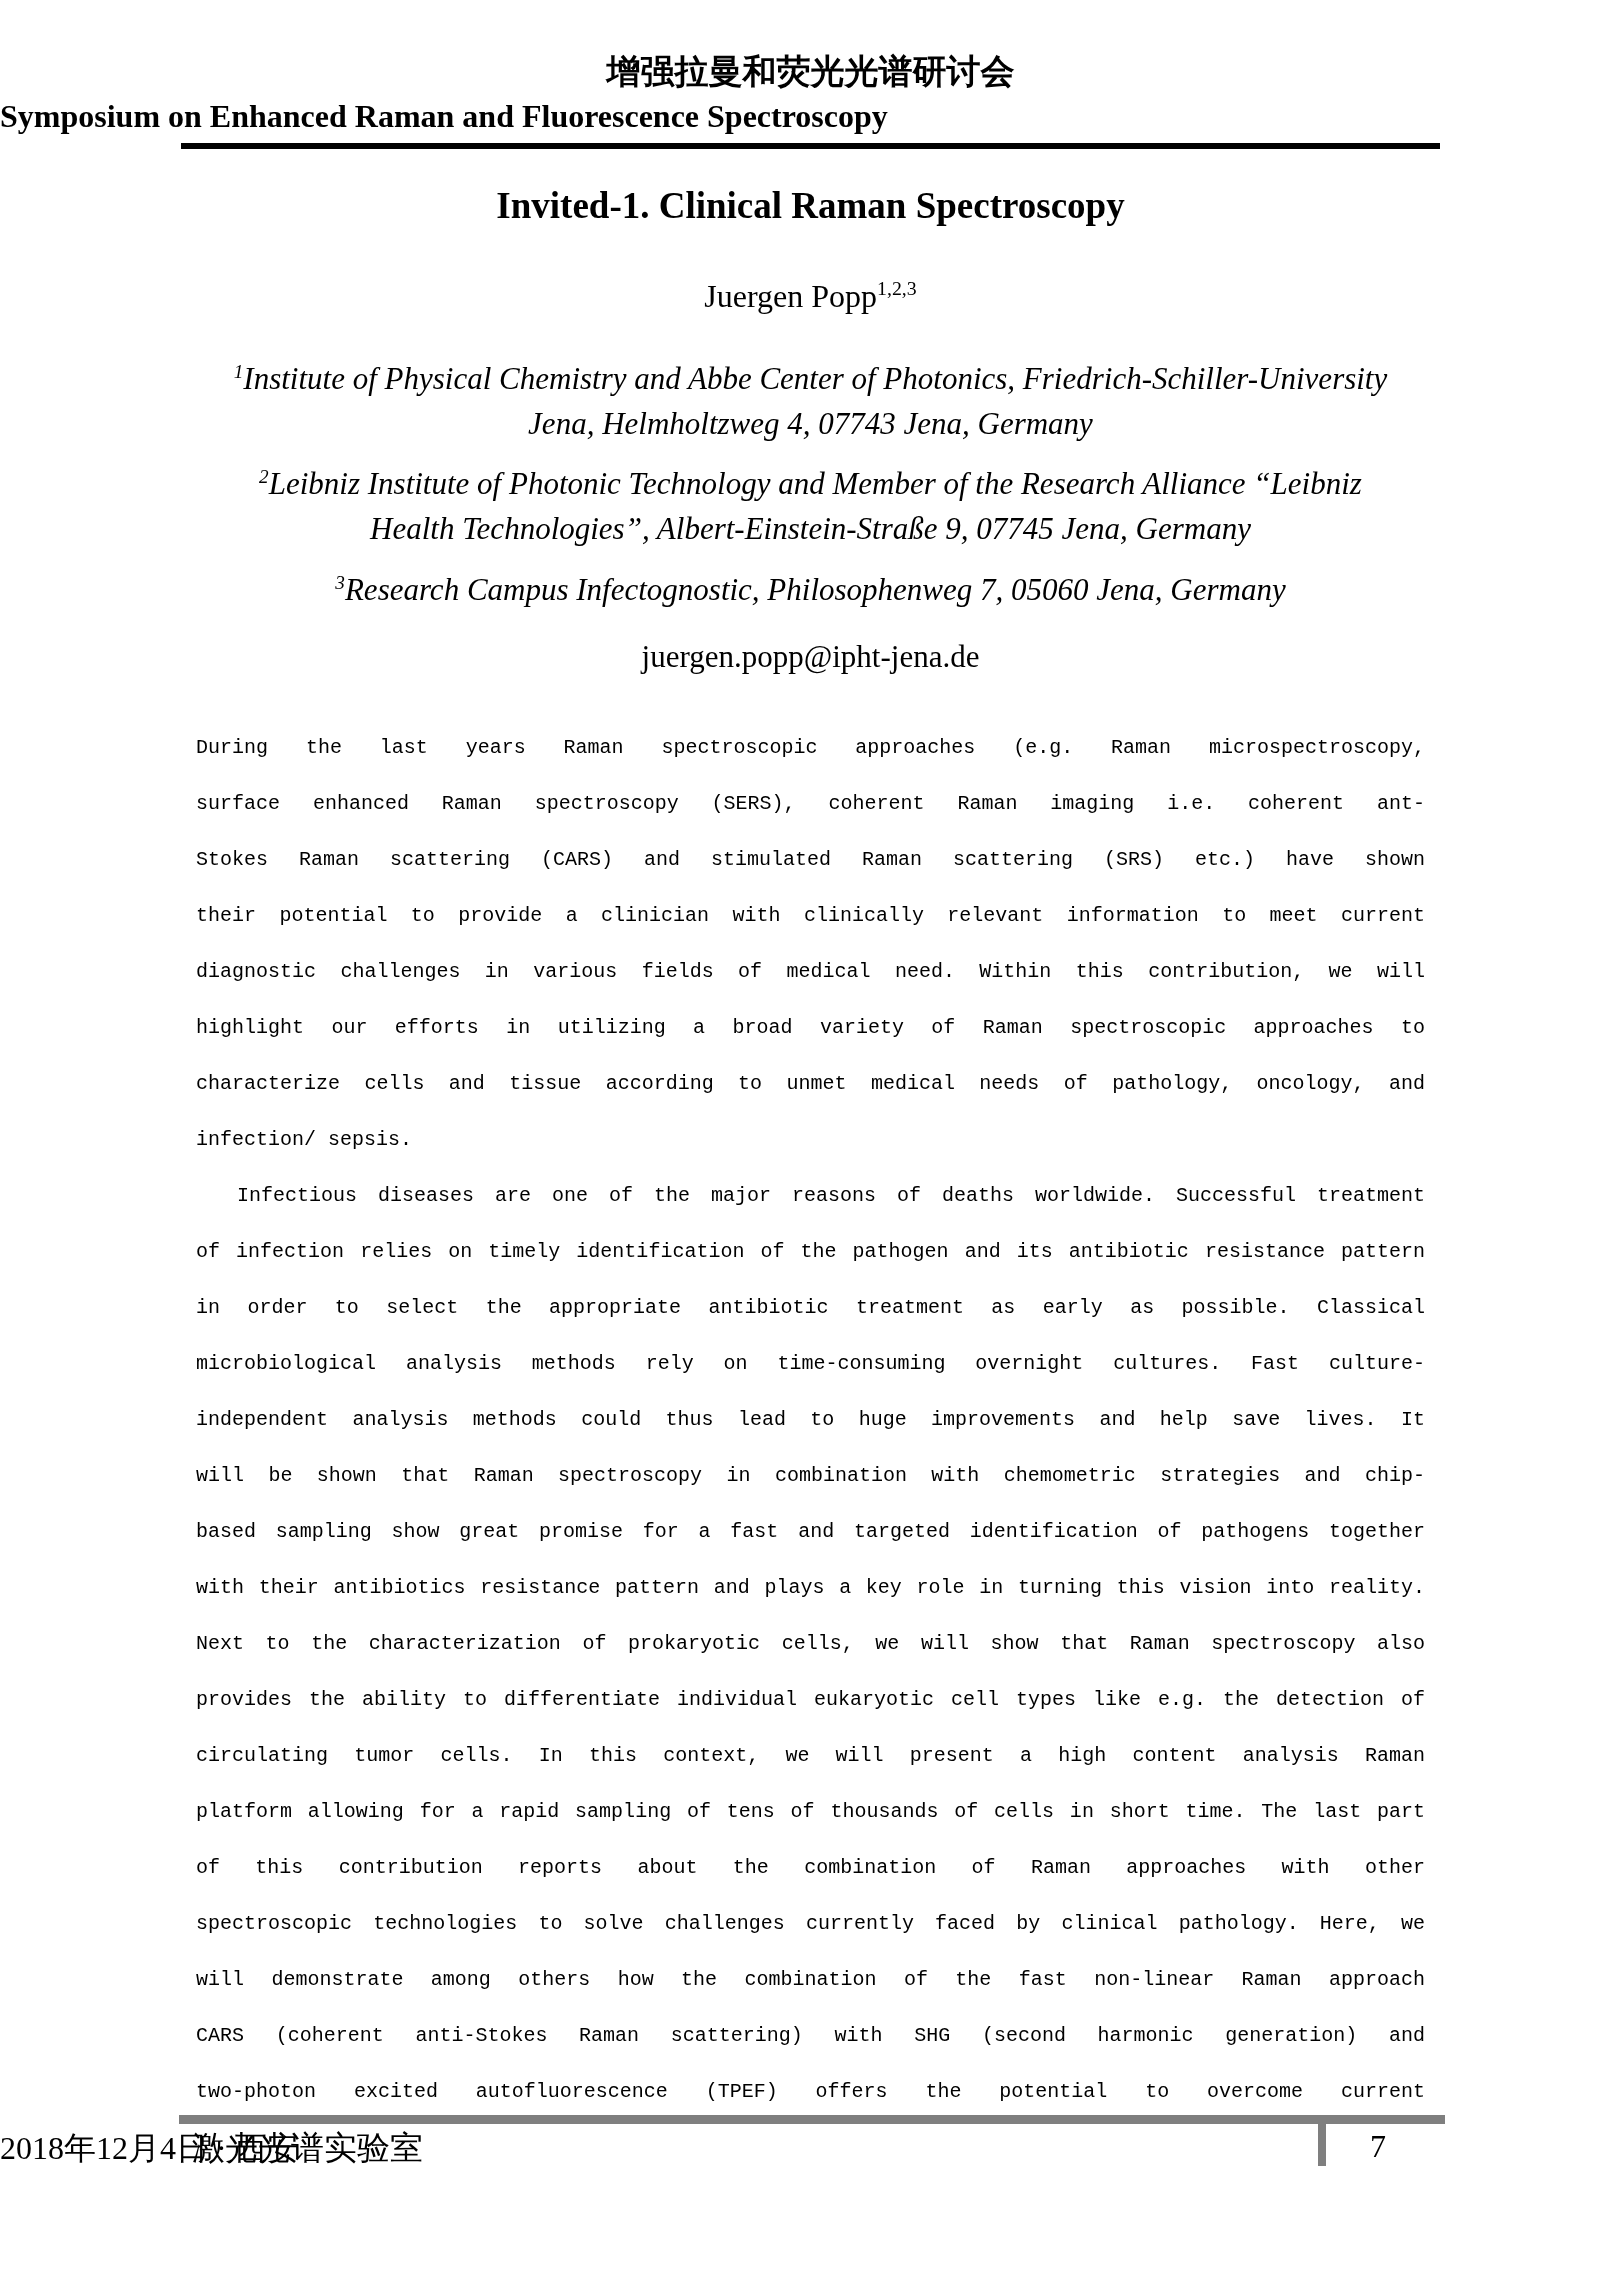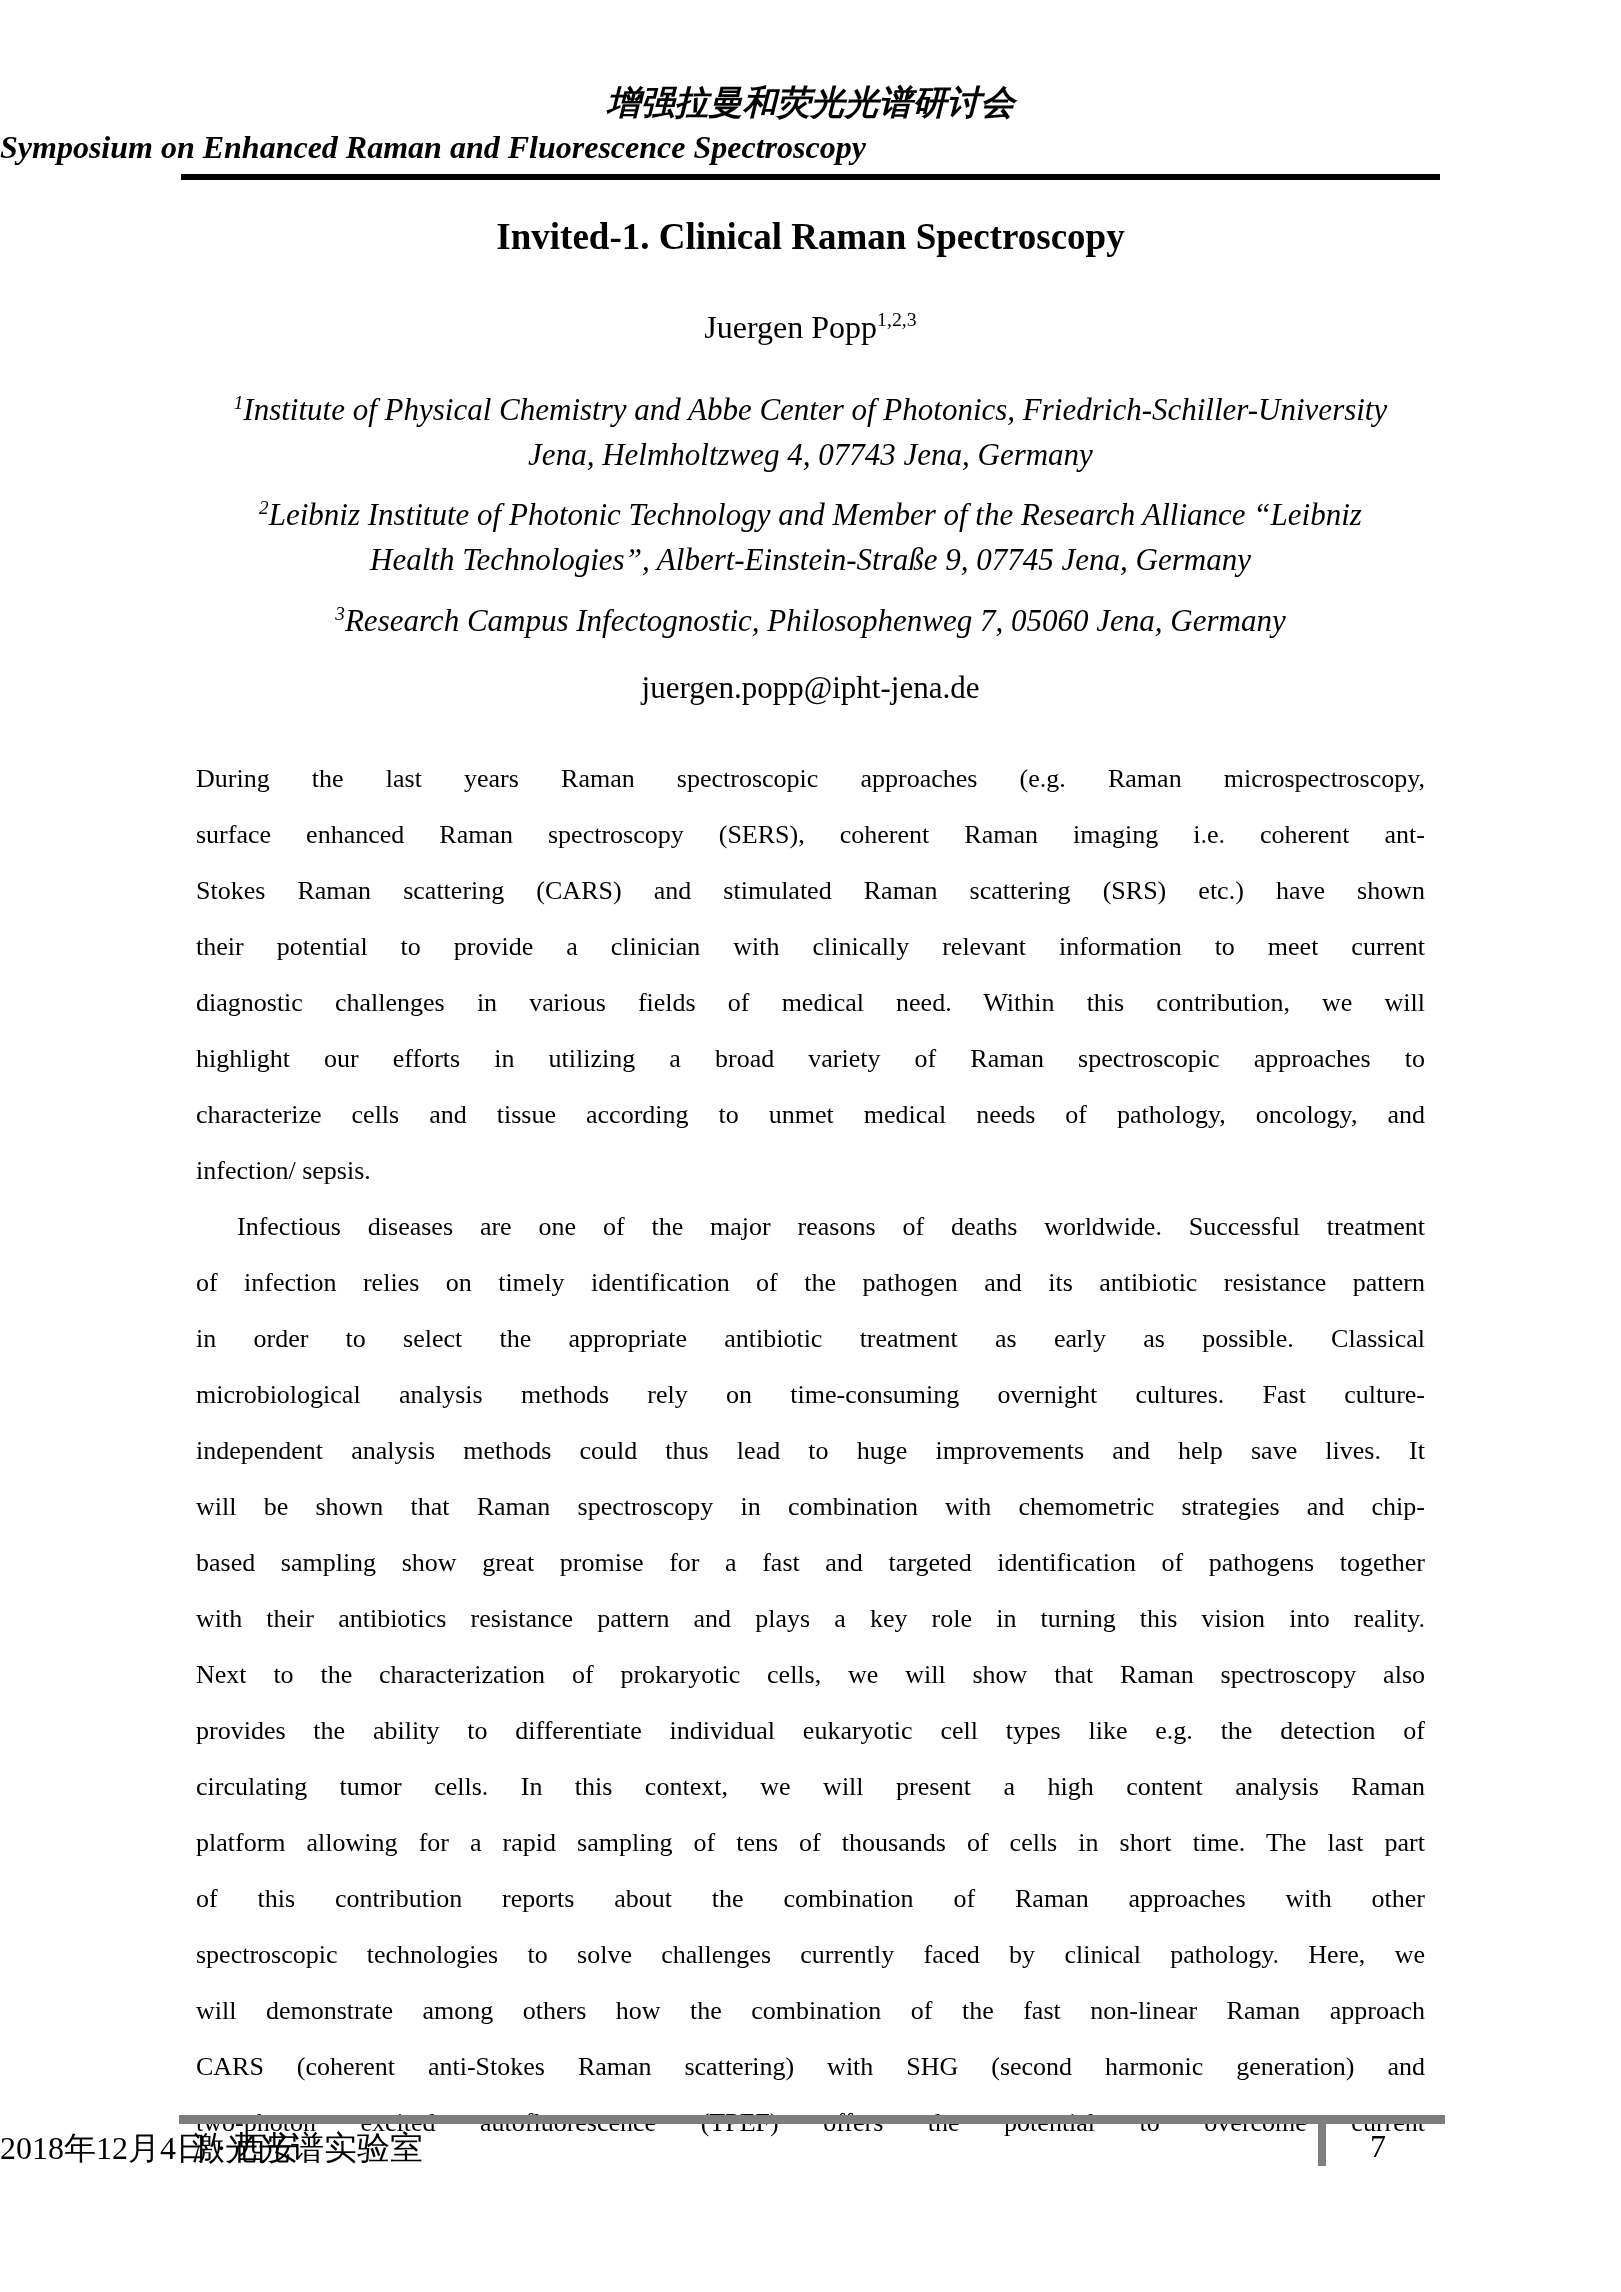--- a/index.html
+++ b/index.html
@@ -6,21 +6,21 @@
   .page {
     position: relative;
     width: 1621px;
     height: 2293px;
     background: #ffffff;
     color: #000000;
     font-family: "Liberation Serif", serif;
     overflow: hidden;
   }
   
-  .header { padding-top: 82px; font-style: italic; }
+  .header { padding-top: 51px; }
   .hdr-cn {
     text-align: center;
     font-size: 34px;
     font-weight: 700;
     line-height: 41px;
   }
   .hdr-en {
     text-align: left;
     font-size: 32px;
     font-weight: 700;
@@ -66,25 +66,26 @@
   .email span {
     text-decoration-thickness: 2.5px;
     text-underline-offset: 6.9px;
   }
   
   .abstract-body {
     width: 1229px;
     margin: 45px auto 0 auto;
   }
   .body-line {
-    font-size: 26px;
+    font-size: 20px;
     height: 56px;
     line-height: 56px;
     text-align: justify;
     text-align-last: justify;
+    font-family: Liberation Mono, monospace;
   }
   .body-line.lastline { text-align-last: left; }
   .body-line.indent { text-indent: 41px; }
   
   .footer-bar {
     position: absolute;
     left: 179px;
     top: 2115px;
     width: 1266px;
     height: 8.8px;

